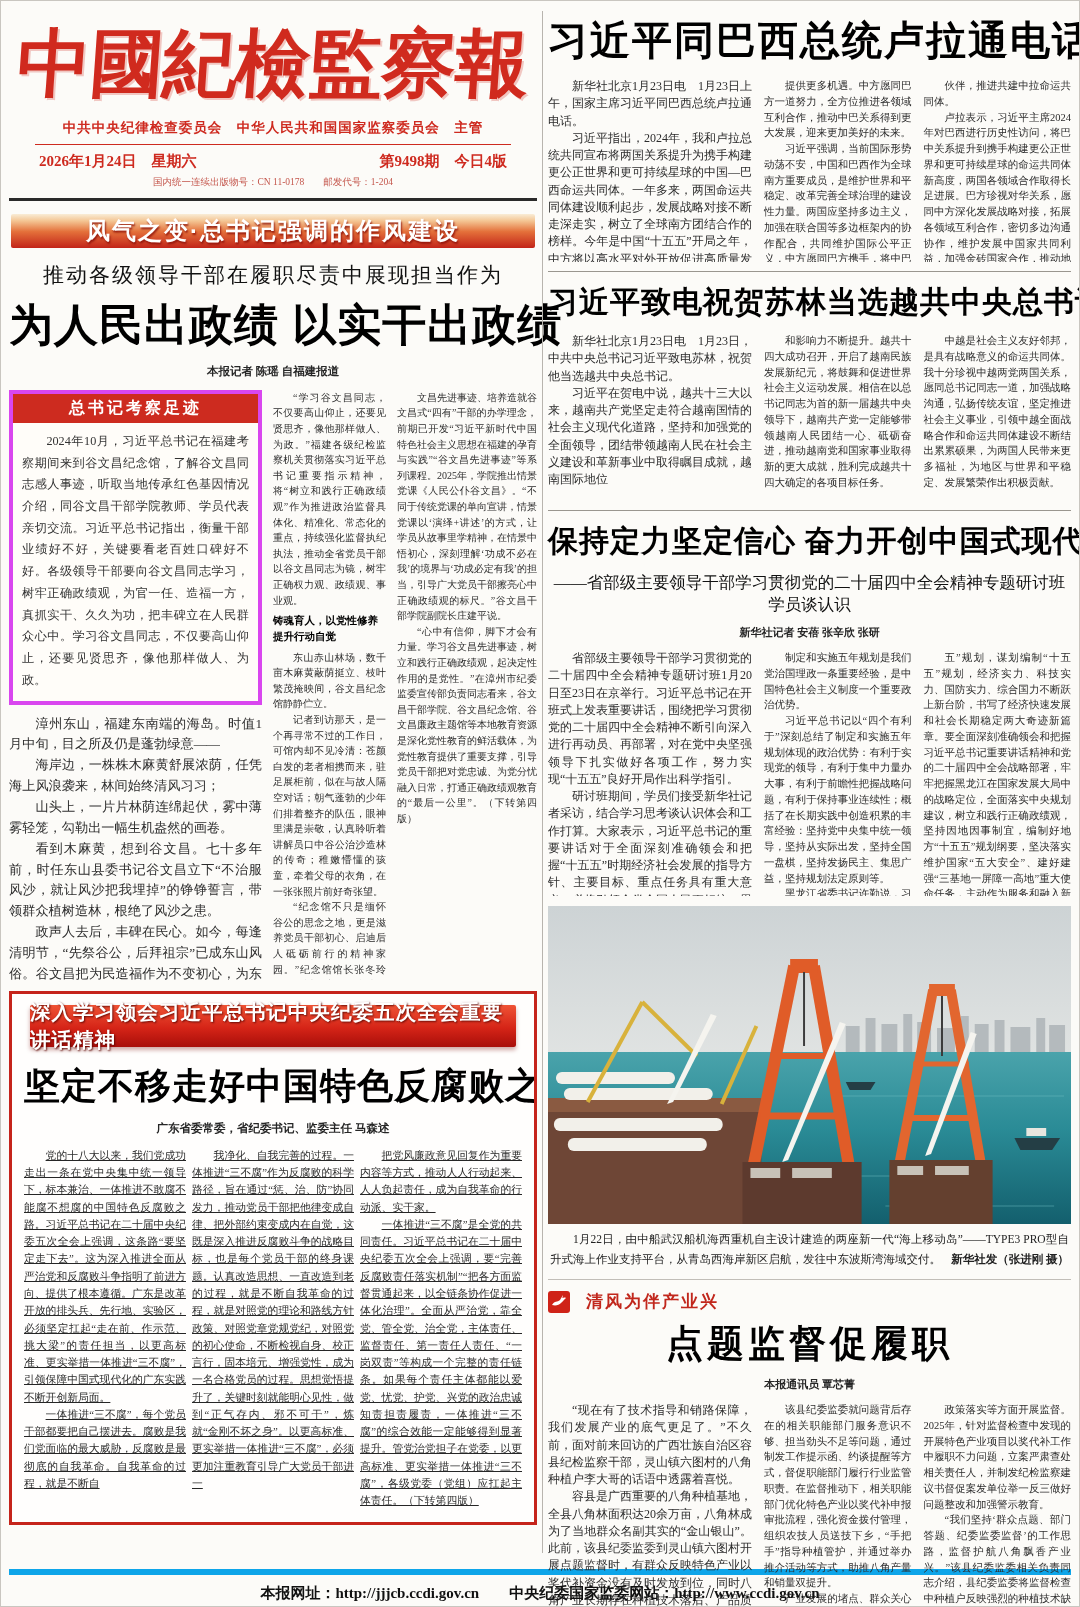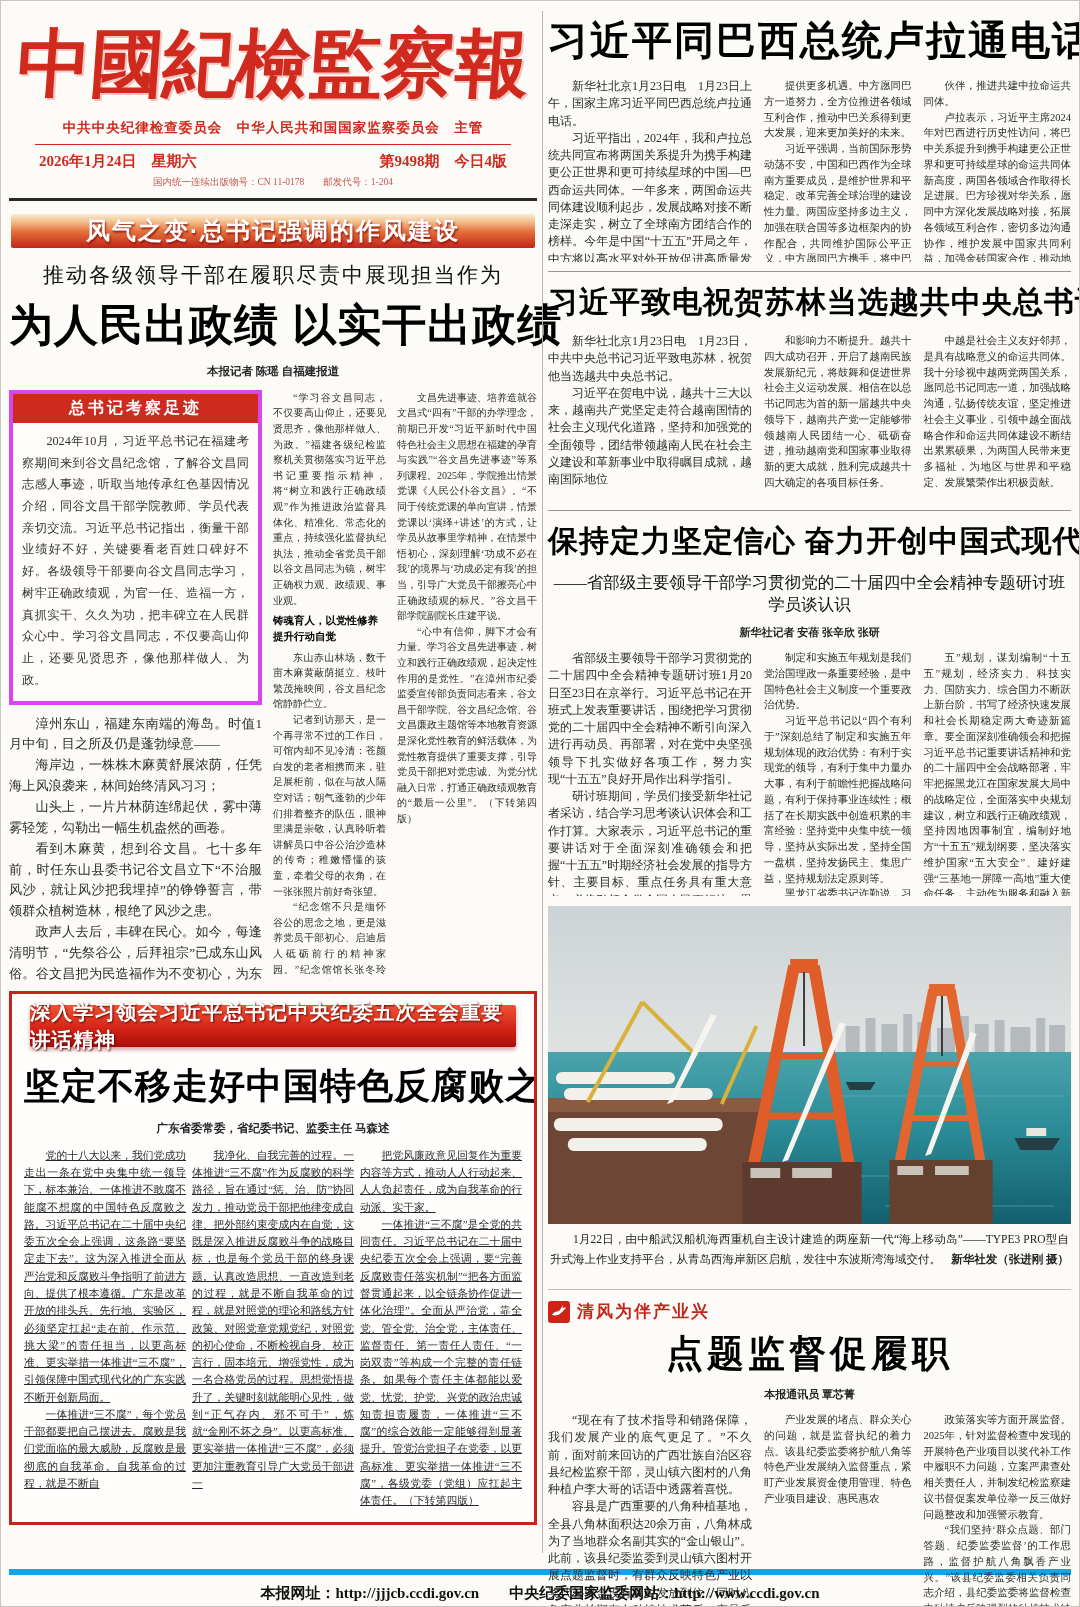--- a/index.html
+++ b/index.html
@@ -77,21 +77,21 @@
   .a-cn .para { font-size:10.5px; line-height:1.5; }
   .hrule { border-top:1px solid #9a968f; margin:9px 0 2px; }
 
   
   figure.photo { margin:10px 0 4px; }
   figure.photo svg { display:block; width:100%; height:318px; }
   .caption { font-size:11.5px; line-height:1.7; text-align:justify; text-indent:2em; padding:6px 2px 0; color:#222; }
   .credit { float:right; font-weight:bold; text-indent:0; }
 
   
-  .kicker-row { display:flex; align-items:center; gap:7px; margin-top:20px; border-top:1px solid #c2beb8; padding-top:10px; }
+  .kicker-row { display:flex; align-items:center; gap:16px; margin-top:10px; border-top:1px solid #c2beb8; padding-top:10px; }
   .kicker-icon { width:22px; height:22px; background:#cf2318; border-radius:3px; flex:none;
                  display:flex; align-items:center; justify-content:center; }
   .kicker-text { color:#c1271c; font-size:17px; font-weight:bold; letter-spacing:2px; }
   .industry-headline { text-align:center; font-size:37px; font-weight:900; letter-spacing:4px; margin-top:6px; color:#000; }
   .industry-byline { text-align:center; font-size:11px; font-weight:bold; margin-top:8px; }
   .i-body { display:flex; gap:12px; margin-top:10px; height:214px; overflow:hidden; }
 
   
   .page-footer { border-top:6px solid #0ea5e9; margin-top:2px; text-align:center;
                  font-size:15px; font-weight:bold; padding:9px 0 8px; color:#111; }
@@ -346,20 +346,21 @@
           <span class="kicker-text">清风为伴产业兴</span>
         </div>
         <h1 class="industry-headline">点题监督促履职</h1>
         <div class="industry-byline">本报通讯员 覃芯菁</div>
         <div class="i-body">
           <div class="a-c1">
               <p class="para">“现在有了技术指导和销路保障，我们发展产业的底气更足了。”不久前，面对前来回访的广西壮族自治区容县纪检监察干部，灵山镇六图村的八角种植户李大哥的话语中透露着喜悦。</p>
               <p class="para">容县是广西重要的八角种植基地，全县八角林面积达20余万亩，八角林成为了当地群众名副其实的“金山银山”。此前，该县纪委监委到灵山镇六图村开展点题监督时，有群众反映特色产业以奖代补资金没有及时发放到位，同时八角产业长期存在种植技术落后、产品质量不高、销售渠道不畅等突出问题，许多种植户只能望“树”兴叹。</p>
             </div>
           <div class="a-cn">
+              <p class="para">该县纪委监委就问题背后存在的相关职能部门服务意识不够、担当劲头不足等问题，通过制发工作提示函、约谈提醒等方式，督促职能部门履行行业监管职责。在监督推动下，相关职能部门优化特色产业以奖代补申报审批流程，强化资金拨付管理，组织农技人员送技下乡，“手把手”指导种植管护，并通过举办推介活动等方式，助推八角产量和销量双提升。</p>
               <p class="para">产业发展的堵点、群众关心的问题，就是监督执纪的着力点。该县纪委监委将护航八角等特色产业发展纳入监督重点，紧盯产业发展资金使用管理、特色产业项目建设、惠民惠农</p>
             </div>
           <div class="a-cn">
               <p class="para">政策落实等方面开展监督。2025年，针对监督检查中发现的开展特色产业项目以奖代补工作中履职不力问题，立案严肃查处相关责任人，并制发纪检监察建议书督促案发单位举一反三做好问题整改和加强警示教育。</p>
               <p class="para">“我们坚持‘群众点题、部门答题、纪委监委监督’的工作思路，监督护航八角飘香产业兴。”该县纪委监委相关负责同志介绍，县纪委监委将监督检查中种植户反映强烈的种植技术缺乏、土地流转难、产品销路不畅等问题纳入点题监督清单，通过发出工作提醒函、开展约谈提醒等方式，推动职能部门履职尽责，为特色产业高质量发展保驾护航。</p>
             </div>
         </div>
       </section>
     </div>
   </div>

